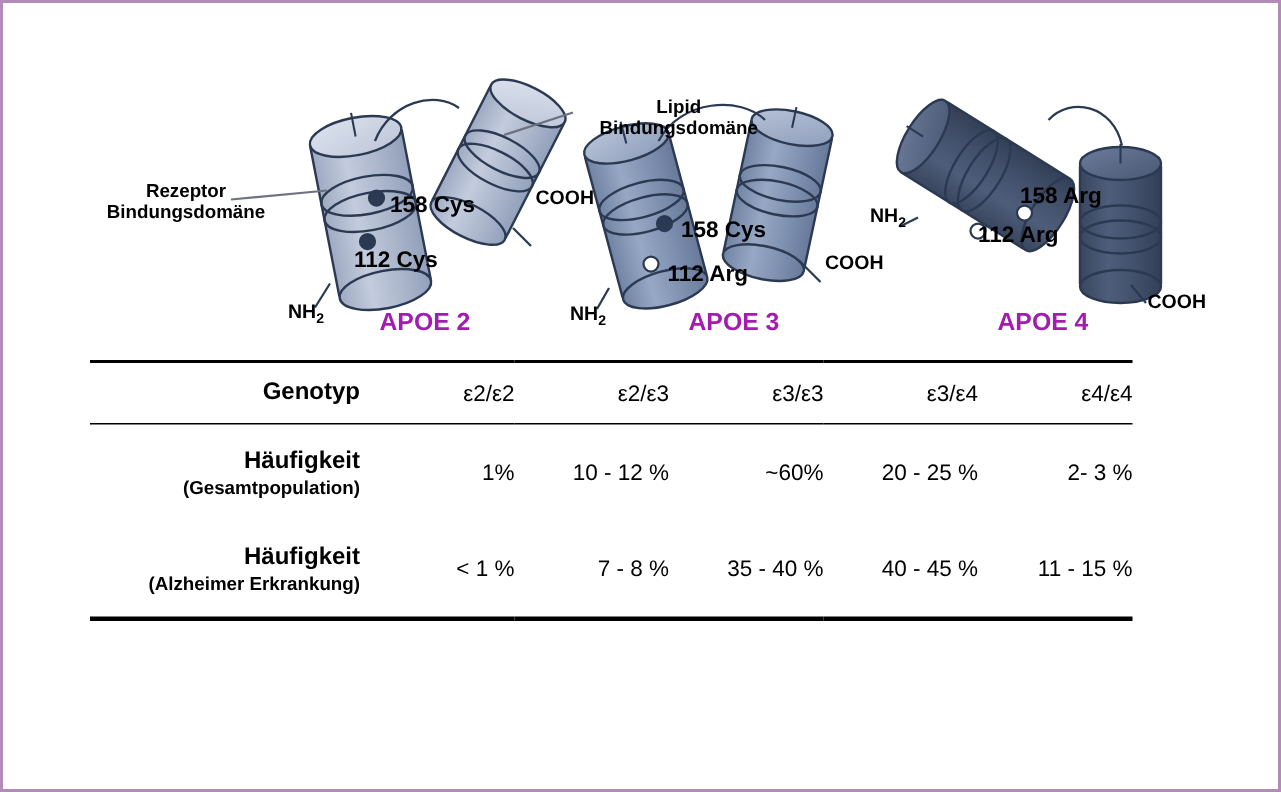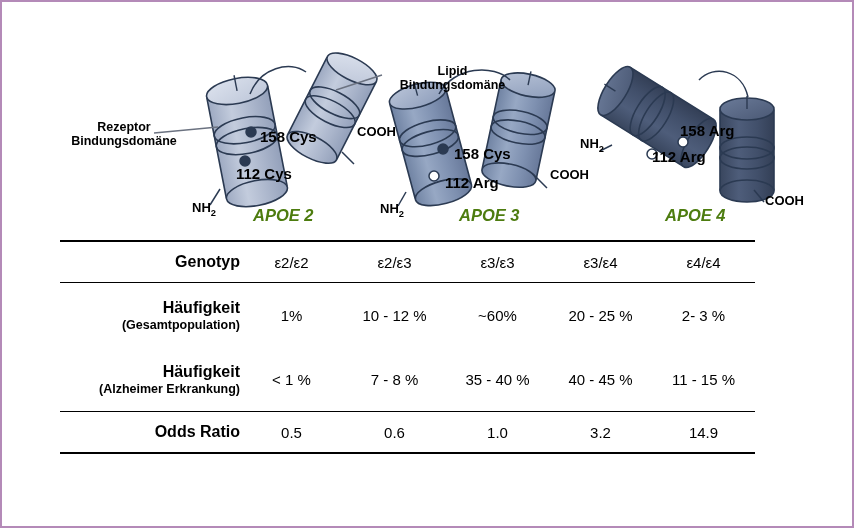--- a/index.html
+++ b/index.html
@@ -45,23 +45,22 @@
     line-height: 1.15;
   }
   .dlabel.small { font-size: 12.5px; }
   .dlabel.res  { font-size: 15px; }
   .dlabel.term { font-size: 13px; }
   .dlabel.center { text-align: center; }
   .isoname {
     position: absolute;
     font-size: 16.5px;
     font-weight: bold;
-    color: #4d7c0f;
+    color: #a21caf;
     white-space: nowrap;
-    font-style: italic;
   }
   .sub { font-size: 0.72em; vertical-align: sub; }
 
   
   #table {
     position: absolute;
     left: 58px;
     top: 238px;
     width: 695px;
   }
@@ -100,21 +99,21 @@
     padding-left: 2px;
   }
   td.rowhead .subcap {
     display: block;
     font-size: 12.5px;
     font-weight: bold;
     margin-top: 1px;
   }
   td.cell {
     font-size: 15px;
-    text-align: center;
+    text-align: right;
     white-space: nowrap;
   }
   tr.r-genotype td { height: 40px; }
   tr.r-freq td     { height: 64px; }
   tr.r-alz td      { height: 64px; }
   tr.r-odds td     { height: 40px; }
 </style>
 </head>
 <body>
 
@@ -321,30 +320,20 @@
           <td class="cell">7 - 8 %</td>
           <td class="cell">35 - 40 %</td>
           <td class="cell">40 - 45 %</td>
           <td class="cell">11 - 15 %</td>
         </tr>
 
         <tr class="rule-mid">
           <td colspan="6"></td>
         </tr>
 
-        <tr class="r-odds">
-          <td class="rowhead">
-            <span>Odds Ratio</span>
-          </td>
-          <td class="cell">0.5</td>
-          <td class="cell">0.6</td>
-          <td class="cell">1.0</td>
-          <td class="cell">3.2</td>
-          <td class="cell">14.9</td>
-        </tr>
 
         <tr class="rule-bot">
           <td colspan="6"></td>
         </tr>
       </tbody>
     </table>
   </div>
 
  </div>
 </div>

